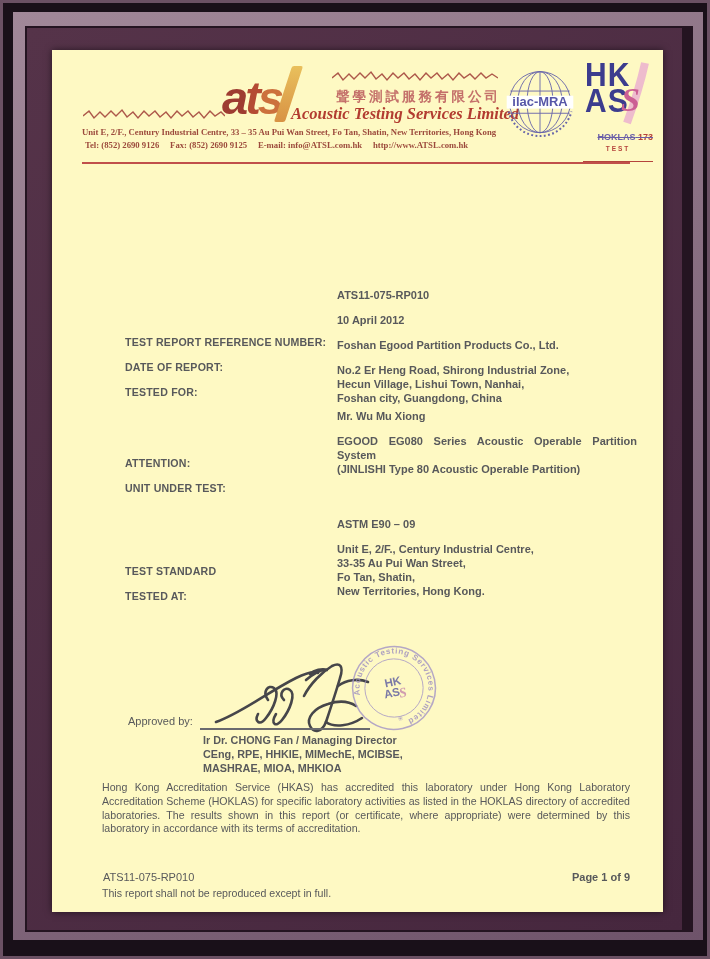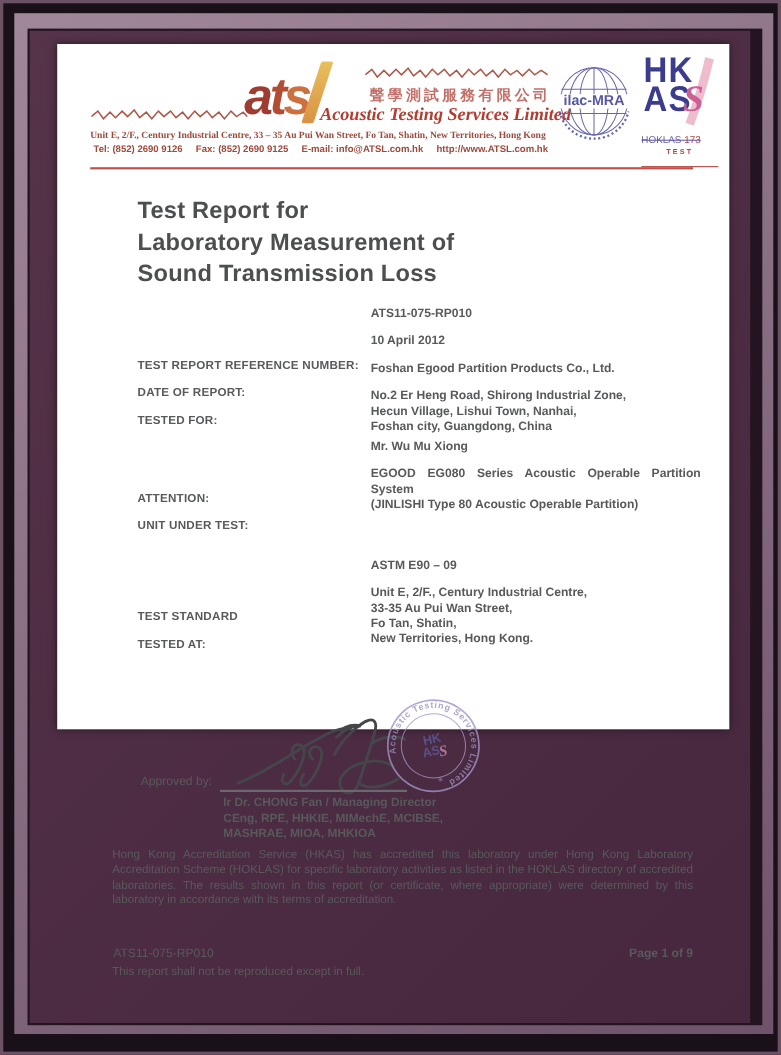--- a/index.html
+++ b/index.html
@@ -7,45 +7,45 @@
   .abs{position:absolute;}
   
   .frame-a{position:absolute;inset:0;background:#6b5164;}
   .frame-b{position:absolute;inset:3px;background:#191019;}
   .frame-c{position:absolute;top:12px;right:7px;bottom:19px;left:13px;
     background:linear-gradient(150deg,#a18899 0%,#8a7083 45%,#6e536a 100%);}
   .frame-d{position:absolute;top:26px;right:17px;bottom:27px;left:25px;background:#241421;}
   .frame-e{position:absolute;top:28px;right:28px;bottom:29px;left:27px;
     background:linear-gradient(135deg,#553349,#46273e);}
   
-  .page{position:absolute;top:40px;left:52px;width:611px;height:623px;background:#ffffff;
+  .page{position:absolute;top:50px;left:52px;width:611px;height:862px;background:#fef9c3;
     box-shadow:0 0 7px rgba(0,0,0,.55);color:#58595b;}
   
   .wave{stroke:#ad584a;stroke-width:1.4;fill:none;}
   .logo-letters{position:absolute;left:170px;top:16px;font-style:italic;font-weight:bold;
     font-size:47px;line-height:52px;letter-spacing:-3px;}
   .logo-a{color:#9e3c31;} .logo-t{color:#b44b33;} .logo-s{color:#cc713d;}
   .logo-slash{display:inline-block;width:11px;height:56px;margin-left:2px;vertical-align:-8px;
     transform:skewX(-18deg);background:linear-gradient(180deg,#e9c05c,#d89244);border-radius:2px;}
   .cjk-name{position:absolute;left:284px;top:38px;font-size:13.5px;font-weight:bold;
     letter-spacing:3px;color:#c4706a;}
   .script-name{position:absolute;left:239px;top:54px;font-family:"Liberation Serif",serif;
     font-style:italic;font-weight:bold;font-size:16.5px;color:#b23c30;}
   .addr-line{position:absolute;left:30px;top:77px;width:460px;font-size:8.7px;color:#9c4a3c;
     font-family:"Liberation Serif",serif;font-weight:bold;}
   .contact-line{position:absolute;left:33px;top:90px;font-size:8.7px;color:#9c4a3c;
-    font-family:Liberation Sans, sans-serif;font-weight:bold;white-space:pre;}
+    font-family:Liberation Serif, serif;font-weight:bold;white-space:pre;}
   .red-rule{position:absolute;left:30px;top:112px;width:548px;height:2px;background:#c0504a;}
   .ilac{position:absolute;left:450px;top:17px;width:76px;height:74px;}
   .hkas{position:absolute;left:533px;top:11px;width:66px;height:66px;}
   .hkas-hk,.hkas-as{font-size:30px;font-weight:900;color:#3c3c8e;line-height:26px;
     letter-spacing:1px;transform:scaleY(1.08);transform-origin:top left;}
   .hkas-pink{position:absolute;inset:0;overflow:visible;}
-  .hoklas-row{position:absolute;left:531px;top:82px;width:70px;text-align:left;
-    font-size:9px;font-weight:normal;color:#6a5fa8;border-bottom:1.5px solid #b5443c;
+  .hoklas-row{position:absolute;left:531px;top:82px;width:70px;text-align:right;
+    font-size:9px;font-weight:bold;color:#6a5fa8;border-bottom:1.5px solid #b5443c;
     text-decoration:line-through;padding-bottom:19px;}
   .hoklas-num{color:#b5443c;text-decoration:none;}
   .test-row{position:absolute;left:531px;top:95px;width:70px;text-align:center;
     font-size:6.5px;letter-spacing:2px;color:#b5443c;font-weight:bold;}
   
   .title{position:absolute;left:73px;top:137px;font-size:21.5px;font-weight:bold;
     color:#4d4e50;line-height:28.5px;white-space:pre-line;letter-spacing:.2px;}
   
   .frow{position:absolute;left:73px;width:512px;}
   .flabel{position:absolute;left:0;top:0;font-size:10.6px;font-weight:bold;letter-spacing:.2px;margin-top:48px;}
@@ -114,23 +114,20 @@
       <div class="hkas-as">AS</div>
       <svg class="hkas-pink" viewBox="0 0 66 66">
         <path d="M60 2 C56 20 50 40 42 62" stroke="#eebccd" stroke-width="8" fill="none"></path>
         <text x="36" y="50" font-size="34" font-style="italic" font-weight="bold" fill="#cc5f93" font-family="Liberation Serif, serif">S</text>
       </svg>
     </div>
     <div class="hoklas-row"><span>HOKLAS</span> <span class="hoklas-num">173</span></div>
     <div class="test-row">TEST</div>
   </div>
 
-  <div class="title">Test Report for
-Laboratory Measurement of
-Sound Transmission Loss</div>
 
   <div class="frow" style="top:238px;">
     <span class="flabel">TEST REPORT REFERENCE NUMBER:</span>
     <span class="fvalue">ATS11-075-RP010</span>
   </div>
   <div class="frow" style="top:263px;">
     <span class="flabel">DATE OF REPORT:</span>
     <span class="fvalue">10 April 2012</span>
   </div>
   <div class="frow" style="top:288px;">

